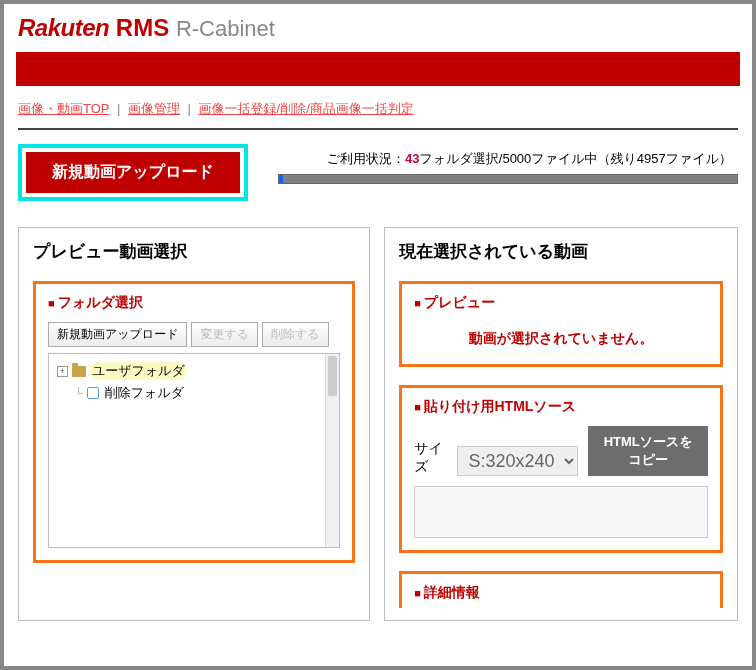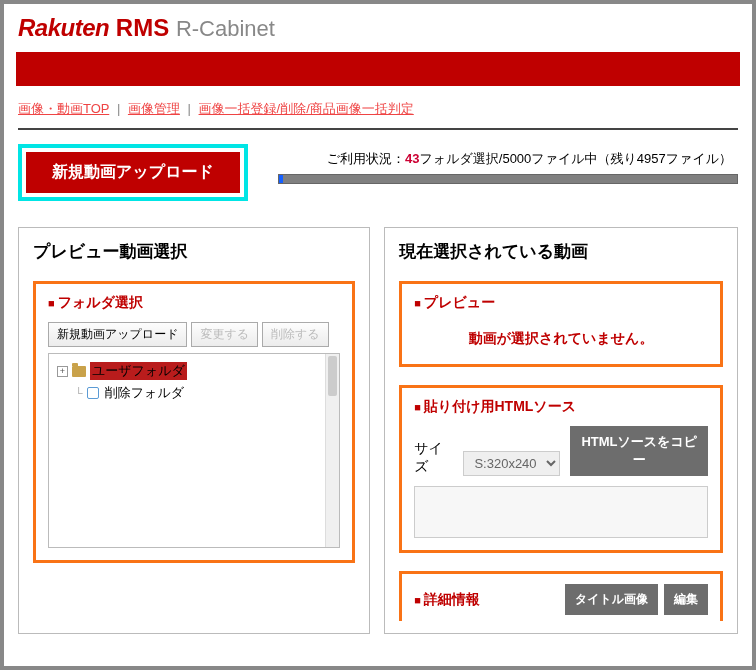--- a/index.html
+++ b/index.html
@@ -37,25 +37,25 @@
 .tree-scrollbar { position: absolute; right: 0; top: 0; bottom: 0; width: 14px; background: #f0f0f0; border-left: 1px solid #ddd; }
 .tree-thumb { position: absolute; top: 2px; left: 2px; right: 2px; height: 40px; background: #ccc; border-radius: 2px; }
 .tree-item { display: flex; align-items: center; padding: 2px 0 2px 4px; gap: 4px; }
 .tree-indent { padding-left: 22px; }
 .tree-exp { width: 11px; height: 11px; border: 1px solid #999; font-size: 9px; line-height: 9px; text-align: center; color: #555; }
 .tree-connect { color: #aaa; font-size: 11px; }
 .folder-icon { width: 14px; height: 11px; background: #c9a24a; border-radius: 1px; display: inline-block; position: relative; }
 .folder-icon::before { content: ""; position: absolute; top: -3px; left: 0; width: 6px; height: 3px; background: #c9a24a; border-radius: 1px 1px 0 0; }
 .trash-icon { width: 12px; height: 12px; border: 1px solid #5b9bd5; border-radius: 2px; display: inline-block; position: relative; }
 .tree-label { padding: 0 2px; }
-.tree-label.selected { background: #b91c1c; }
+.tree-label.selected { background: #fef9c3; border-radius: 8px; }
 .noselect-msg { color: #bf0000; font-weight: bold; text-align: center; font-size: 14px; padding: 8px 0 4px; }
 .size-row { display: flex; align-items: flex-end; gap: 10px; margin-bottom: 10px; }
 .size-row label { font-size: 14px; }
-.size-row select { border: 1px solid #ccc; padding: 3px 6px; font-size: 13px; color: #666; }
+.size-row select { border: 1px solid #ccc; padding: 3px 6px; font-size: 18px; color: #666; }
 .copy-btn { background: #6d6d6d; color: #fff; border: none; padding: 7px 10px; font-size: 13px; font-weight: bold; cursor: pointer; margin-left: auto; }
 .html-src { border: 1px solid #ccc; background: #f7f7f7; height: 52px; }
 .detail-row { display: flex; align-items: center; gap: 8px; }
 .detail-row .section-title { margin-bottom: 0; }
 .detail-btns { margin-left: auto; display: flex; gap: 6px; }
 .gray-btn { background: #6d6d6d; color: #fff; border: none; padding: 7px 10px; font-size: 12px; font-weight: bold; cursor: pointer; }
 </style>
 </head>
 <body>
 
@@ -139,22 +139,18 @@
             <option>S:320x240</option>
           </select>
           <button class="copy-btn">HTMLソースをコピー</button>
         </div>
         <div class="html-src"></div>
       </div>
 
       <div class="section" style="padding-bottom:6px; border-bottom:none; margin-bottom:0;">
         <div class="detail-row">
           <div class="section-title">詳細情報</div>
-          <div class="detail-btns">
-            <button class="gray-btn">タイトル画像</button>
-            <button class="gray-btn">編集</button>
-          </div>
         </div>
       </div>
     </div>
 
   </div>
 </div>
 
 </body></html>

